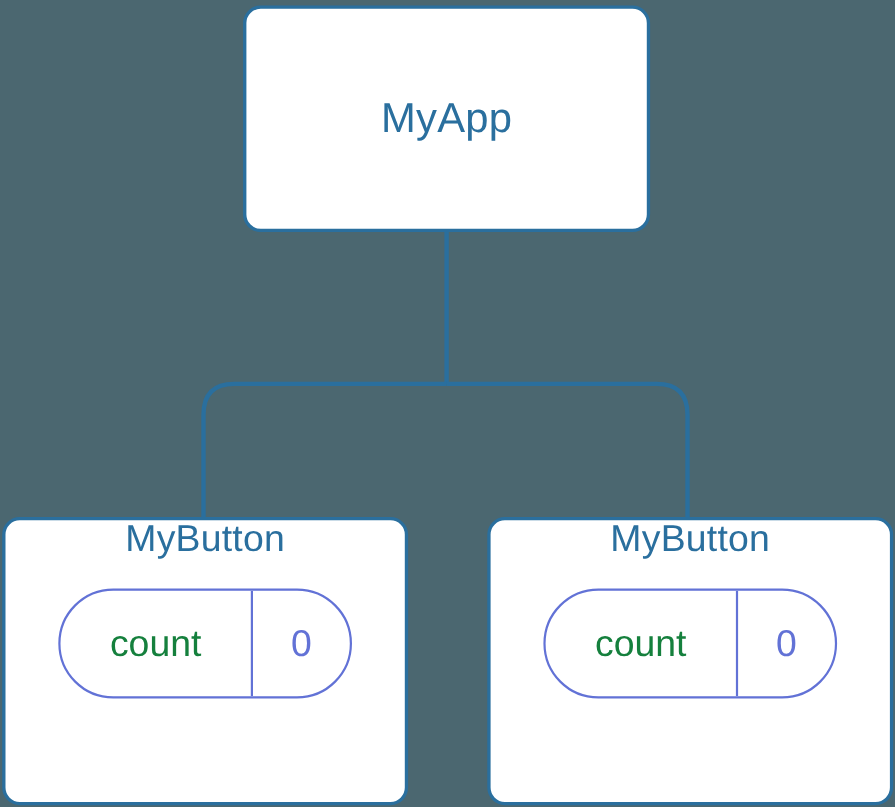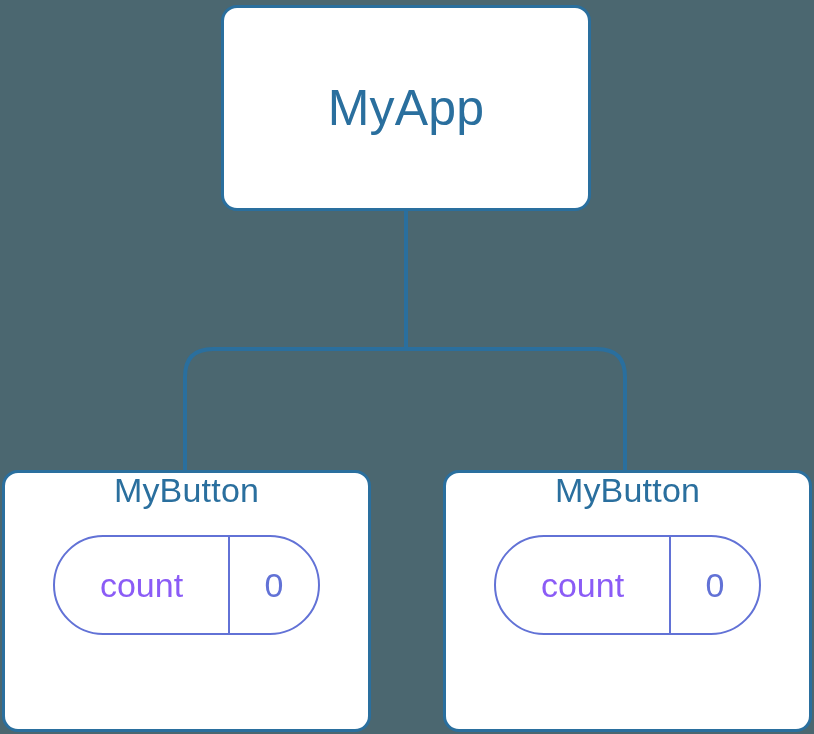--- a/index.html
+++ b/index.html
@@ -59,21 +59,21 @@
   }
   .node-leaf-right {
     left: 443px;
     top: 470px;
     width: 369px;
     height: 262px;
   }
 
   .node-title {
     color: #2a6f9e;
-    font-size: 50px;
+    font-size: 38px;
     font-weight: 400;
     letter-spacing: 0.2px;
     line-height: 1;
     white-space: nowrap;
   }
   .node-leaf-left .node-title,
   .node-leaf-right .node-title {
     font-size: 34px;
   }
 
@@ -89,21 +89,21 @@
     align-items: stretch;
     overflow: hidden;
     background: #ffffff;
   }
   .pill-key {
     flex: 0 0 173px;
     display: flex;
     align-items: center;
     justify-content: center;
     border-right: 2px solid #6272d6;
-    color: #8b5cf6;
+    color: #15803d;
     font-size: 34px;
     line-height: 1;
     white-space: nowrap;
   }
   .pill-value {
     flex: 1 1 auto;
     display: flex;
     align-items: center;
     justify-content: center;
     color: #6272d6;

